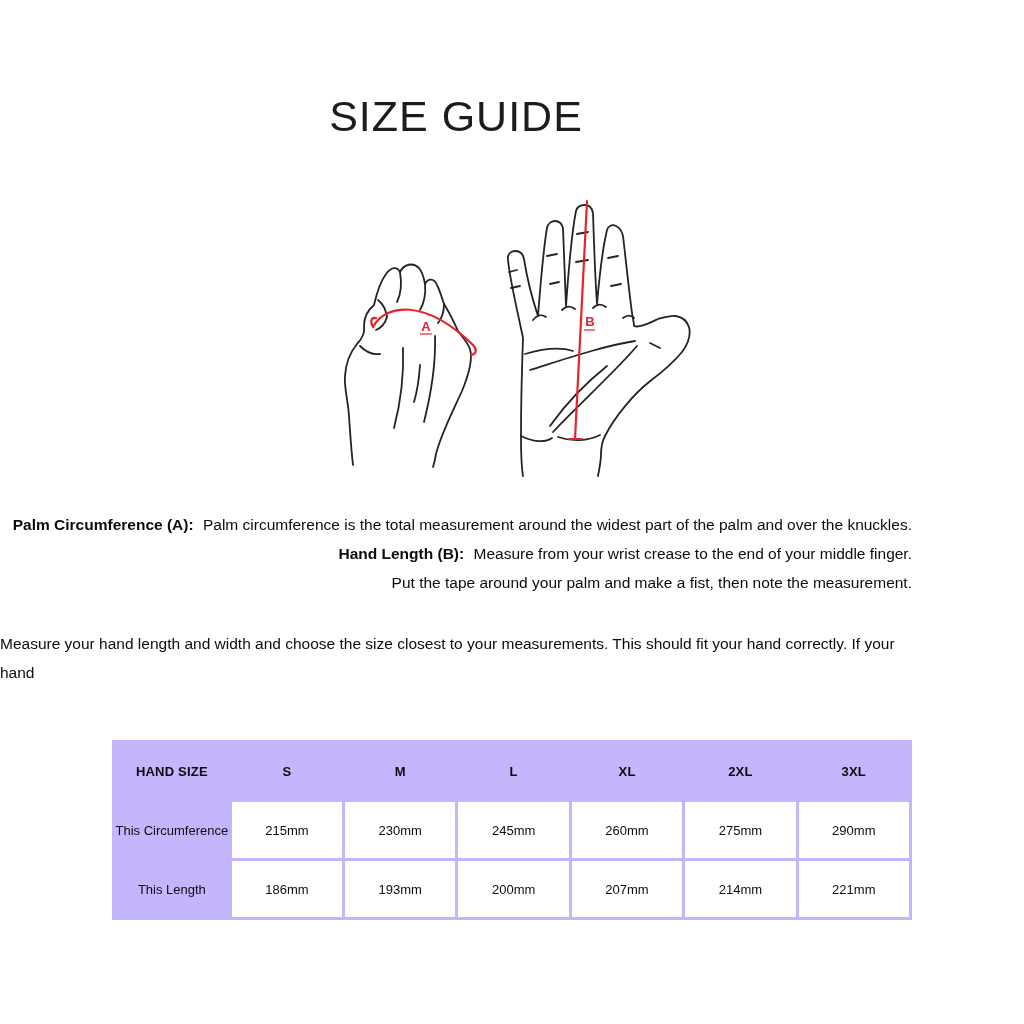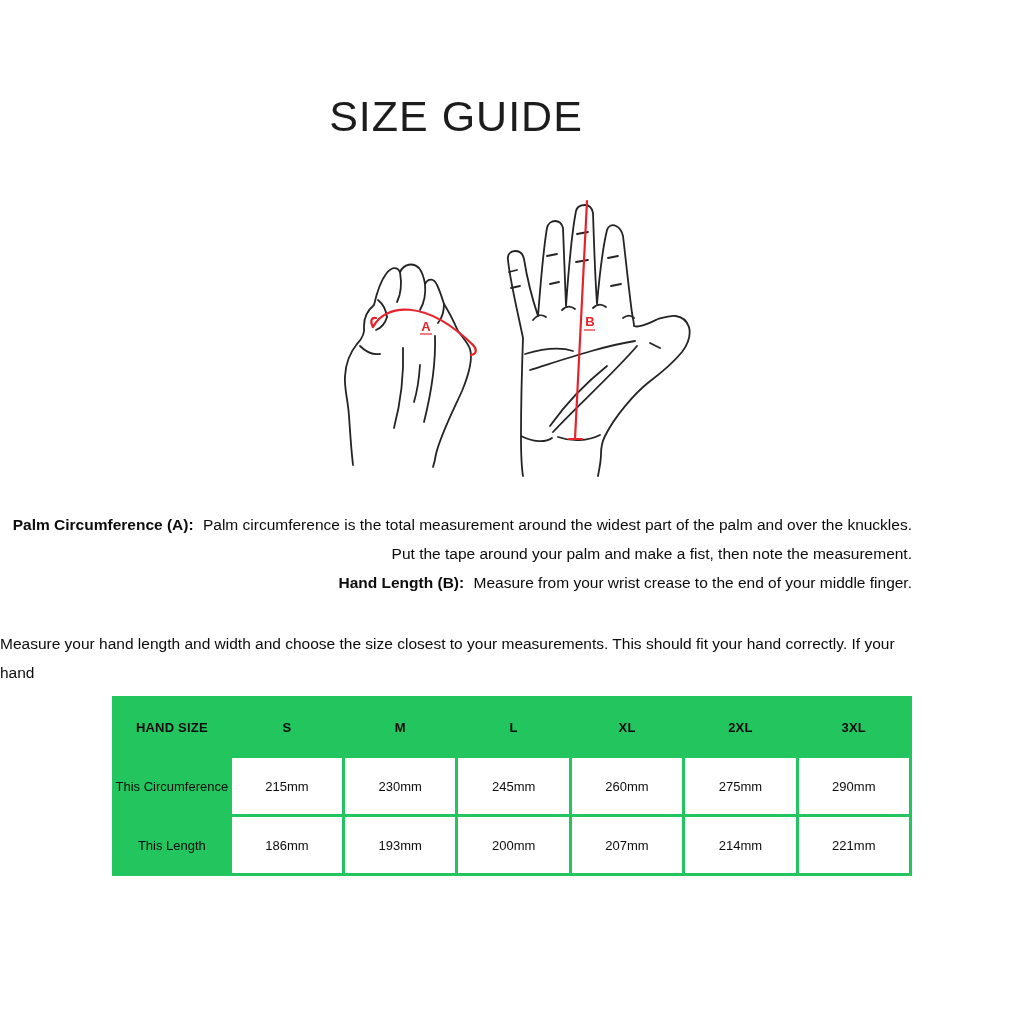--- a/index.html
+++ b/index.html
@@ -18,23 +18,23 @@
     position:absolute;top:510px;left:0;width:100%;text-align:right;
     font-size:15.5px;line-height:29px;color:#0c0c0c;
   }
   .instructions .lead{font-weight:bold;margin-right:5px;}
   .note{
     position:absolute;top:629px;left:0;width:100%;text-align:left;
     font-size:15.5px;line-height:29px;color:#0c0c0c;
   }
   .line{display:block;}
   table.size-table{
-    position:absolute;left:112px;top:696px;
+    position:absolute;left:112px;top:740px;
     border-collapse:separate;border-spacing:3px;
-    background:#22c55e;table-layout:fixed;
+    background:#c4b5fd;table-layout:fixed;
   }
   table.size-table td{
     text-align:center;vertical-align:middle;padding:0;
     font-size:13px;color:#0c0c0c;
   }
   td.hdr{font-weight:bold;height:44px;letter-spacing:.2px;}
   td.lbl{width:114px;height:56px;}
   td.val{width:111px;background:#ffffff;font-size:13.5px;}
   .svg-label{font:bold 13px "Liberation Sans",sans-serif;}
 </style>
@@ -97,25 +97,25 @@
     <text class="svg-label" x="95" y="130" fill="#e6232b" text-anchor="middle">B</text>
     <path d="M 89 134 L 100 134" stroke="#e6232b" stroke-width="1.2"></path>
   </svg>
 
   <div class="instructions">
     <span class="line">
       <span class="lead">Palm Circumference (A):</span>
       <span>Palm circumference is the total measurement around the widest part of the palm and over the knuckles.</span>
     </span>
     <span class="line">
-      <span>Put the tape around your palm and make a fist, then note the measurement.</span>
+      <span class="lead">Hand Length (B):</span>
+      <span>Measure from your wrist crease to the end of your middle finger.</span>
     </span>
     <span class="line">
-      <span class="lead">Hand Length (B):</span>
-      <span>Measure from your wrist crease to the end of your middle finger.</span>
+      <span>Put the tape around your palm and make a fist, then note the measurement.</span>
     </span>
   </div>
 
   <div class="note">
     <span class="line">Measure your hand length and width and choose the size closest to your measurements. This should fit your hand correctly. If your hand</span>
   </div>
 
   <table class="size-table">
     <tbody>
       <tr>

